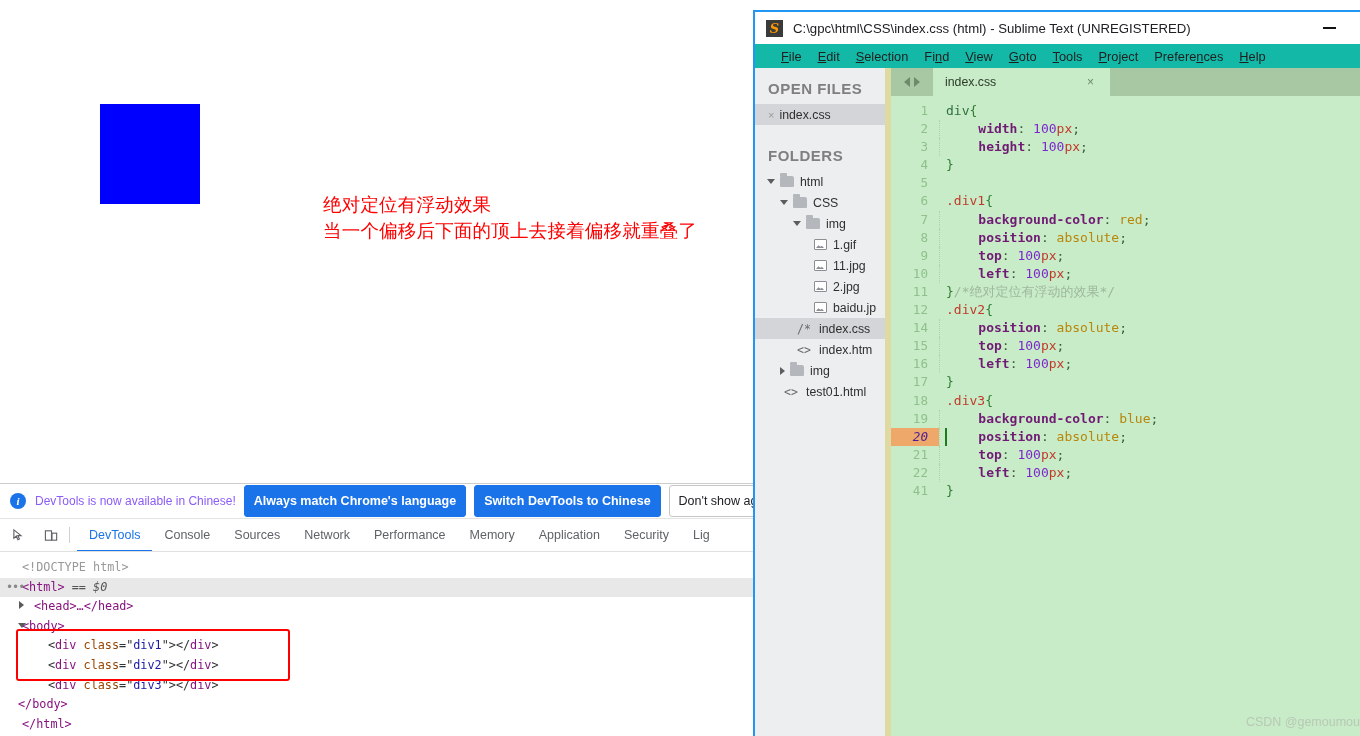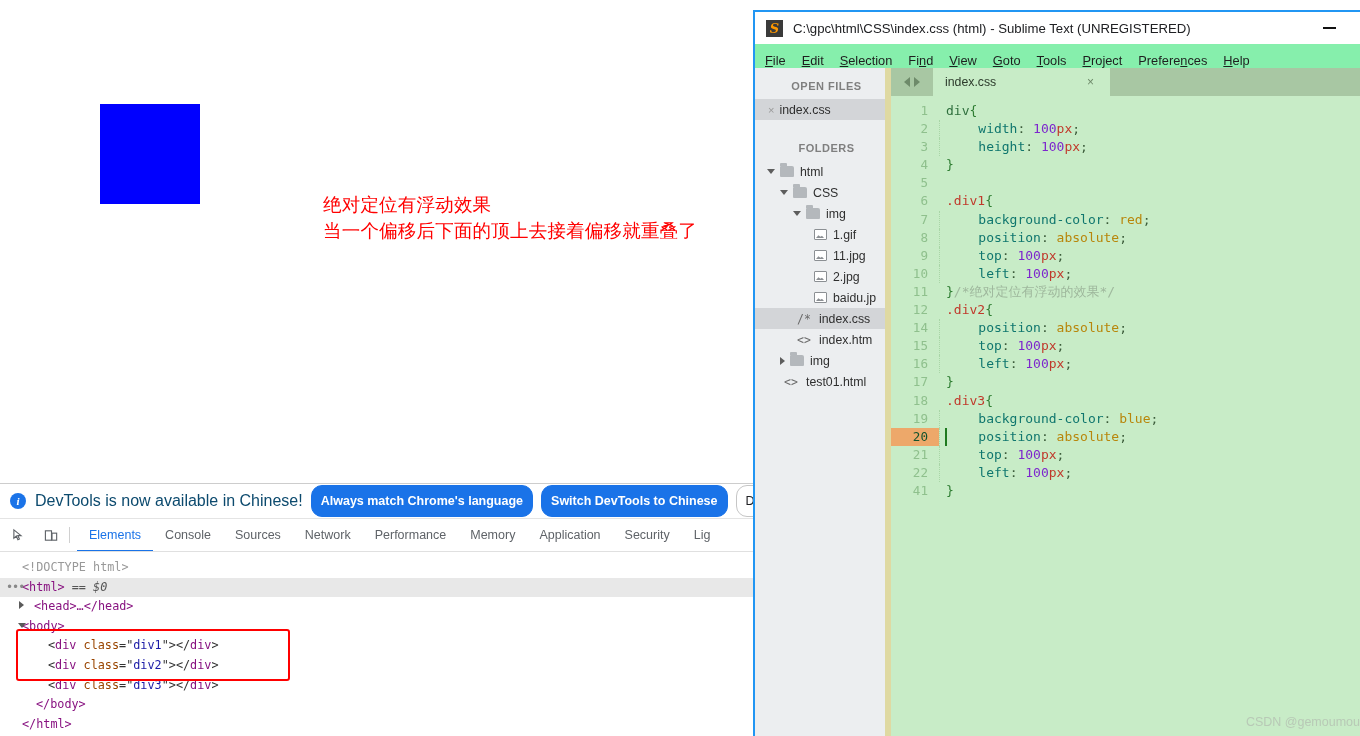--- a/index.html
+++ b/index.html
@@ -50,27 +50,27 @@
     overflow: hidden;
   }
   .info-icon {
     width: 16px; height: 16px; border-radius: 50%;
     background: #1a73e8; color: #fff;
     font-size: 11px; line-height: 16px; text-align: center;
     font-family: "Liberation Serif", serif; font-style: italic; font-weight: bold;
     flex: none;
   }
   #dt-notice-text {
-    margin-left: 9px; font-size: 16px; color: #0c4a6e; white-space: nowrap;
+    margin-left: 9px; font-size: 12px; color: #8b5cf6; white-space: nowrap;
   }
   .dt-btn {
     margin-left: 8px; height: 32px; padding: 0 9px;
     display: flex; align-items: center;
     font-size: 12.5px; font-weight: bold; white-space: nowrap;
-    border-radius: 11px; cursor: pointer; flex: none;
+    border-radius: 3px; cursor: pointer; flex: none;
   }
   .dt-btn.primary { background: #1a73e8; color: #ffffff; border: 1px solid #1a73e8; }
   .dt-btn.plain { background: #ffffff; color: #202124; border: 1px solid #c6c6c6; font-weight: normal; }
 
   #dt-tabbar {
     position: relative; height: 33px; display: flex; align-items: center;
     border-bottom: 1px solid #e0e0e0; background: #ffffff; overflow: hidden;
   }
   .dt-icon-btn {
     width: 26px; height: 26px; margin-left: 6px;
@@ -130,36 +130,35 @@
     font-family: "DejaVu Serif", serif; font-style: italic; flex: none;
   }
   #st-title { margin-left: 10px; font-size: 13.2px; color: #202124; white-space: nowrap; }
   #st-min {
     position: absolute; right: 14px; top: 0; height: 32px; width: 34px;
     display: flex; align-items: center; justify-content: center; cursor: pointer;
   }
   #st-min i { display: block; width: 13px; height: 2px; background: #111; }
 
   #st-menubar {
-    height: 24px; display: flex; align-items: flex-end; background: #86efac;
-    padding-left: 10px;
+    height: 24px; display: flex; align-items: center; background: #14b8a6;
+    padding-left: 26px;
   }
   .st-menu { font-size: 12.8px; color: #1f1f1f; margin-right: 16px; white-space: nowrap; cursor: pointer; }
   .st-menu u { text-decoration: underline; }
 
   #st-body { position: absolute; left: 0; top: 56px; right: 0; bottom: 0; display: flex; }
 
   #st-sidebar {
     width: 130px; background: #eceef0; position: relative; flex: none;
     padding-top: 12px; overflow: hidden;
   }
   .sb-head {
-    font-size: 11px; font-weight: bold; color: #7f7f7f; letter-spacing: 0.5px;
+    font-size: 15px; font-weight: bold; color: #7f7f7f; letter-spacing: 0.5px;
     padding: 0 0 7px 13px;
-    text-align: center;
   }
   .sb-row {
     height: 21px; display: flex; align-items: center; font-size: 12.3px;
     color: #2f2f2f; white-space: nowrap; cursor: pointer;
   }
   .sb-row.sel { background: #d3d5d8; }
   .sb-x { color: #9a9a9a; font-size: 11px; margin-right: 5px; }
   .sb-spacer { height: 22px; }
   .tri-d { width: 0; height: 0; border-top: 5px solid #5d5d5d; border-left: 4px solid transparent; border-right: 4px solid transparent; margin-right: 5px; flex: none; }
   .tri-r { width: 0; height: 0; border-left: 5px solid #5d5d5d; border-top: 4px solid transparent; border-bottom: 4px solid transparent; margin-right: 5px; flex: none; }
@@ -207,25 +206,25 @@
     font-family: "DejaVu Sans Mono", "Liberation Mono", monospace;
     font-size: 13px;
     line-height: 18.1px;
     padding-top: 6px;
   }
   .cl { display: flex; height: 18.1px; white-space: pre; }
   .gut {
     width: 48px; text-align: right; padding-right: 11px; color: #8fc08d; flex: none;
     font-size: 12.6px;
   }
-  .cl.cur .gut { background: #eda86a; color: #14532d; }
+  .cl.cur .gut { background: #eda86a; color: #4c1d95; font-style: italic; }
   .ctxt { position: relative; padding-left: 7px; }
   .ind { border-left: 1px dotted #a8d6a6; }
   .k-sel  { color: #c0392b; }
-  .k-prop { color: #0f766e; }
+  .k-prop { color: #701a75; font-weight: bold; }
   .k-val  { color: #b8860b; }
   .k-num  { color: #7d26cd; }
   .k-unit { color: #c0392b; }
   .k-brace{ color: #2e7d32; }
   .k-punc { color: #3b5b3a; }
   .k-cmt  { color: #9fb89d; }
   .k-tag  { color: #2f6f3d; }
   .caret { position: absolute; left: 5px; top: 0; width: 2px; height: 18px; background: #1f7a1f; }
 
   #watermark {
@@ -265,21 +264,21 @@
             <path d="M2 2 L2 11 L4.6 8.6 L6.3 12.5 L7.9 11.8 L6.2 8.1 L9.6 8.1 Z" fill="none" stroke="#5f6368" stroke-width="1.2"></path>
           </svg>
         </div>
         <div class="dt-icon-btn">
           <svg width="15" height="15" viewBox="0 0 16 16">
             <rect x="1.5" y="3" width="6.5" height="10" fill="none" stroke="#5f6368" stroke-width="1.2"></rect>
             <rect x="8.5" y="5.5" width="5" height="7.5" fill="none" stroke="#5f6368" stroke-width="1.2"></rect>
           </svg>
         </div>
         <div class="dt-sep"></div>
-        <div class="dt-tab active">Elements</div>
+        <div class="dt-tab active">DevTools</div>
         <div class="dt-tab">Console</div>
         <div class="dt-tab">Sources</div>
         <div class="dt-tab">Network</div>
         <div class="dt-tab">Performance</div>
         <div class="dt-tab">Memory</div>
         <div class="dt-tab">Application</div>
         <div class="dt-tab">Security</div>
         <div class="dt-tab">Lig</div>
       </div>
 
@@ -310,21 +309,21 @@
         </div>
 
         <div class="dom-row" style="padding-left:48px">
           <span class="punc">&lt;</span><span class="tag">div</span><span class="punc"> </span><span class="attrn">class</span><span class="punc">="</span><span class="attrv">div2</span><span class="punc">"&gt;&lt;/</span><span class="tag">div</span><span class="punc">&gt;</span>
         </div>
 
         <div class="dom-row" style="padding-left:48px">
           <span class="punc">&lt;</span><span class="tag">div</span><span class="punc"> </span><span class="attrn">class</span><span class="punc">="</span><span class="attrv">div3</span><span class="punc">"&gt;&lt;/</span><span class="tag">div</span><span class="punc">&gt;</span>
         </div>
 
-        <div class="dom-row" style="padding-left:36px">
+        <div class="dom-row" style="padding-left:18px">
           <span class="tag">&lt;/body&gt;</span>
         </div>
 
         <div class="dom-row" style="padding-left:22px">
           <span class="tag">&lt;/html&gt;</span>
         </div>
 
         <div id="dom-highlight"></div>
       </div>
     </div>

